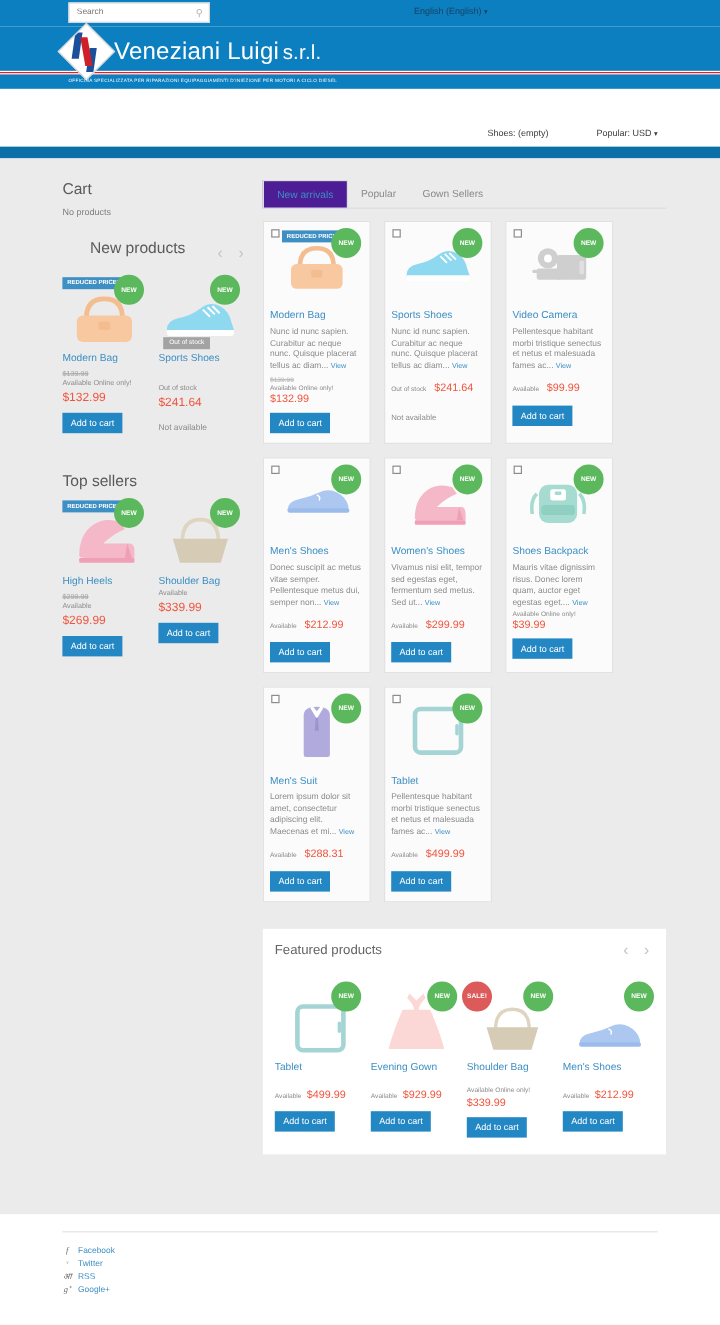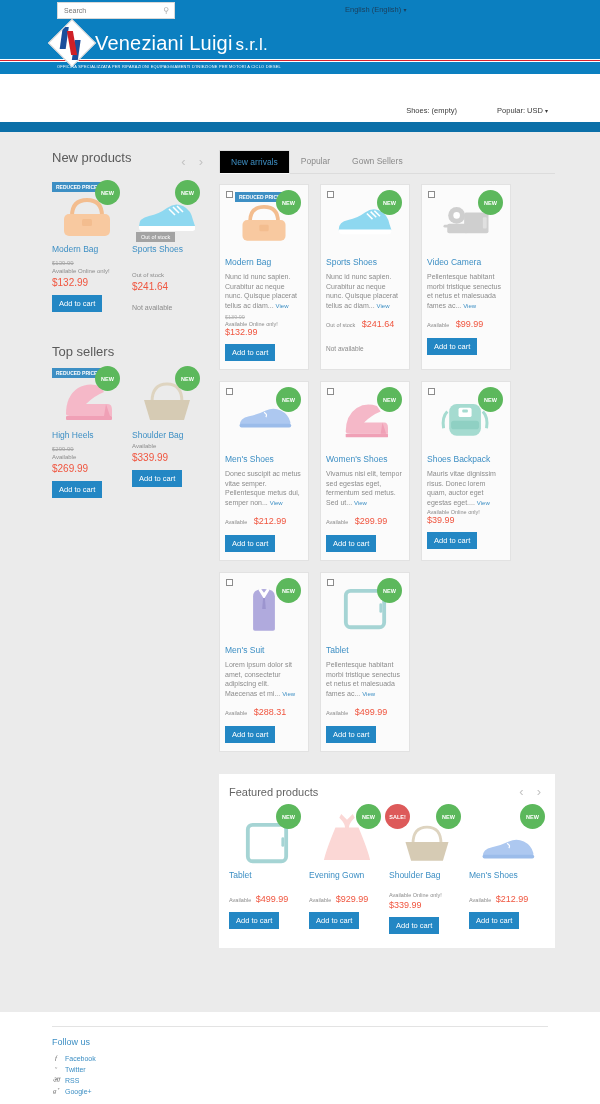--- a/index.html
+++ b/index.html
@@ -240,20 +240,21 @@
     margin-bottom: 7px;
   }
   .side-sub {
     font-size: 7.5px; color: #7d7d7d;
     margin-bottom: 18px;
   }
   .side-head {
     display: flex; align-items: center;
     justify-content: space-between;
     margin-bottom: 8px;
+    margin-left: 23px;
   }
   .carousel-arrows {
     display: flex; gap: 13px;
     color: #c3c3c3; font-size: 13px;
     padding-right: 4px;
   }
   .side-grid {
     display: flex; gap: 10px;
   }
   .side-prod { width: 70px; }
@@ -346,21 +347,21 @@
     display: flex;
     border-bottom: 1px solid #dcdcdc;
     margin-bottom: 10px;
   }
   .tab {
     font-size: 8.5px;
     padding: 6px 11px;
     color: #8a8a8a;
   }
   .tab.active {
-    background: #000000;
+    background: #4c1d95;
     color: #3d8fc4;
     border: 1px solid #dcdcdc;
     border-bottom: 1px solid #fafafa;
     margin-bottom: -1px;
     text-align: center;
   }
 
   
   .grid {
     display: flex; flex-wrap: wrap;
@@ -424,21 +425,21 @@
 
   
   .featured {
     background: #ffffff;
     margin: 22px 0 0 0;
     padding: 10px 10px 14px 10px;
   }
   .feat-head {
     display: flex; align-items: center;
     justify-content: space-between;
-    margin-bottom: 5px;
+    margin-bottom: 19px;
   }
   .feat-title { font-size: 11px; color: #646464; }
   .feat-grid { display: flex; gap: 4px; }
   .feat-item { width: 76px; }
   .feat-img {
     height: 62px;
     position: relative;
     display: flex; align-items: flex-end; justify-content: center;
   }
   .feat-name {
@@ -522,20 +523,24 @@
     </span>
   </div>
 </div>
 
 <div class="bluebar"></div>
 
 <div class="content">
 
   <div class="sidebar">
 
+    <div>
+      <div class="side-title">Cart</div>
+      <div class="side-sub">No products</div>
+    </div>
 
     <div>
       <div class="side-head">
         <div class="side-title">New products</div>
         <div class="carousel-arrows">
           <span>‹</span>
           <span>›</span>
         </div>
       </div>
       <div class="side-grid">
@@ -871,21 +876,20 @@
         </div>
 
       </div>
     </div>
 
   </div>
 </div>
 
 <div class="footer">
   <div class="footer-rule"></div>
-  <div class="follow-title">Follow us</div>
 
   <div class="social">
     <span class="social-icon">f</span>
     <span>Facebook</span>
   </div>
   <div class="social">
     <span class="social-icon">ᵛ</span>
     <span>Twitter</span>
   </div>
   <div class="social">

